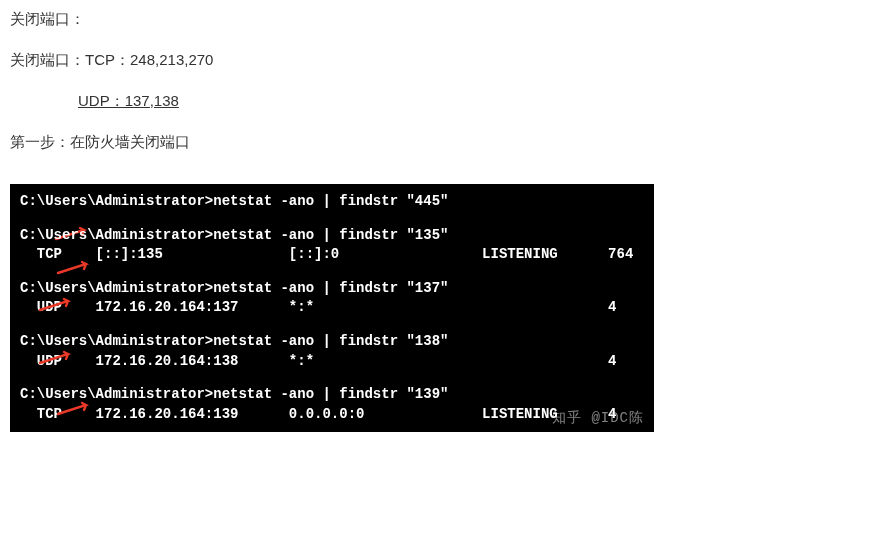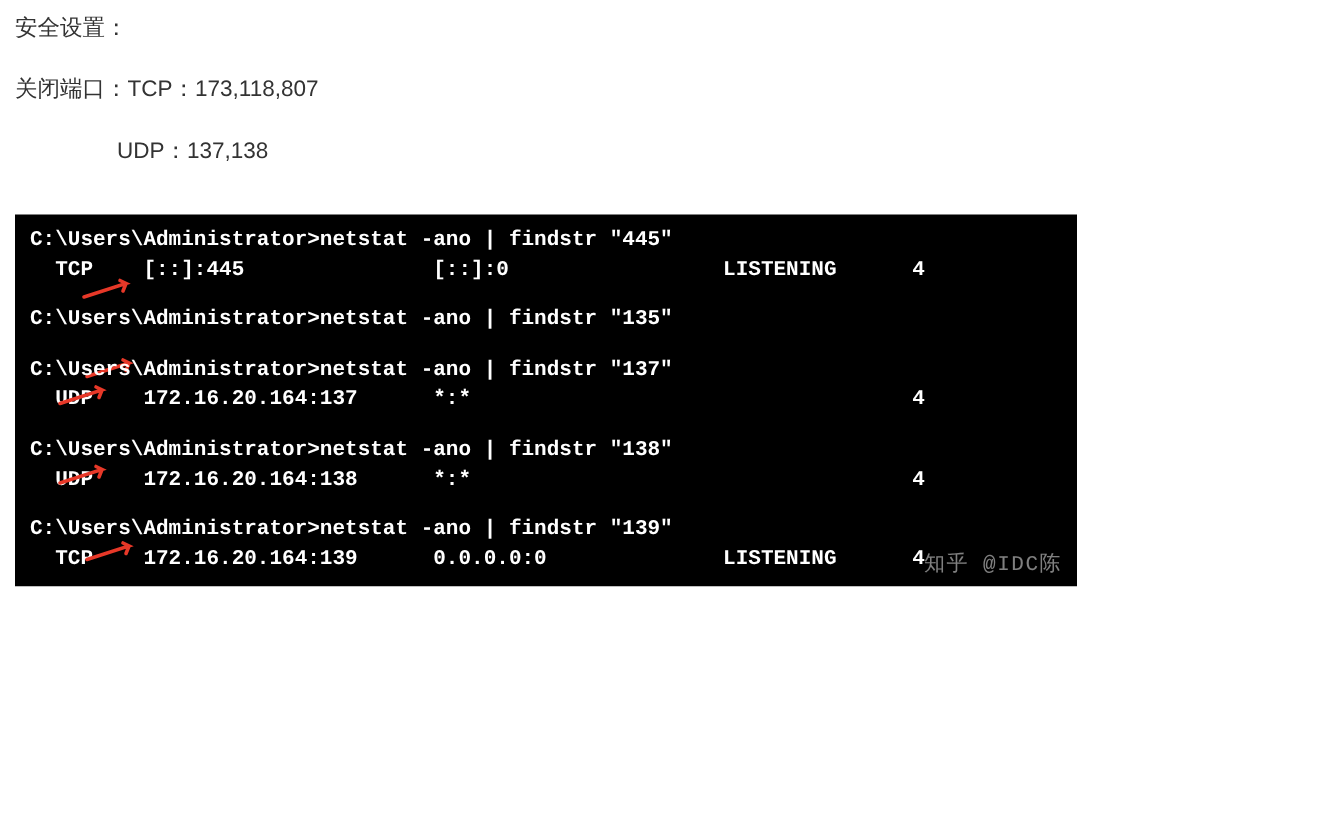--- a/index.html
+++ b/index.html
@@ -13,30 +13,31 @@
     }
     .doc-text {
       padding: 5px 10px 5px 10px;
     }
     .doc-text p {
       margin-bottom: 14px;
       color: #333;
     }
     .indent {
       padding-left: 68px;
+      text-decoration: underline;
     }
     .terminal {
       background: #000;
       color: #fff;
       font-family: Consolas, "Courier New", monospace;
       font-size: 14px;
       font-weight: bold;
       padding: 8px 10px;
       margin: 10px 10px 0 10px;
-      width: 708px;
+      width: 644px;
       line-height: 1.4;
       position: relative;
     }
     .term-line {
       white-space: pre;
       position: relative;
     }
     .blank { height: 14px; }
     .arrow {
       position: absolute;
@@ -52,38 +53,39 @@
       font-family: Liberation Mono, monospace;
       font-size: 14px;
       font-weight: normal;
       letter-spacing: 1px;
     }
   </style>
 </head>
 <body>
 
 <div class="doc-text">
-  <p>安全设置：</p>
-  <p>关闭端口：TCP：173,118,807</p>
+  <p>关闭端口：</p>
+  <p>关闭端口：TCP：248,213,270</p>
   <p class="indent">UDP：137,138</p>
+  <p>第一步：在防火墙关闭端口</p>
 </div>
 
 <div class="terminal" id="term">
   <div style="position: relative;">
       <div class="term-line">C:\Users\Administrator&gt;netstat -ano | findstr "445"</div>
-      <div class="term-line">  TCP    [::]:445               [::]:0                 LISTENING      4</div>
       <div class="arrow" style="top: 34px; left: 34px;">
         <svg width="40" height="16" viewBox="0 0 40 16">
           <path d="M2 13 L30 4 L26 2 M30 4 L28 9" stroke="#e73828" stroke-width="2.4" fill="none" stroke-linecap="round"></path>
         </svg>
       </div>
     </div>
     <div class="blank"></div>
     <div style="position: relative;">
       <div class="term-line">C:\Users\Administrator&gt;netstat -ano | findstr "135"</div>
+      <div class="term-line">  TCP    [::]:135               [::]:0                 LISTENING      764</div>
       <div class="arrow" style="top: 34px; left: 36px;">
         <svg width="40" height="16" viewBox="0 0 40 16">
           <path d="M2 13 L30 4 L26 2 M30 4 L28 9" stroke="#e73828" stroke-width="2.4" fill="none" stroke-linecap="round"></path>
         </svg>
       </div>
     </div>
     <div class="blank"></div>
     <div style="position: relative;">
       <div class="term-line">C:\Users\Administrator&gt;netstat -ano | findstr "137"</div>
       <div class="term-line">  UDP    172.16.20.164:137      *:*                                   4</div>

